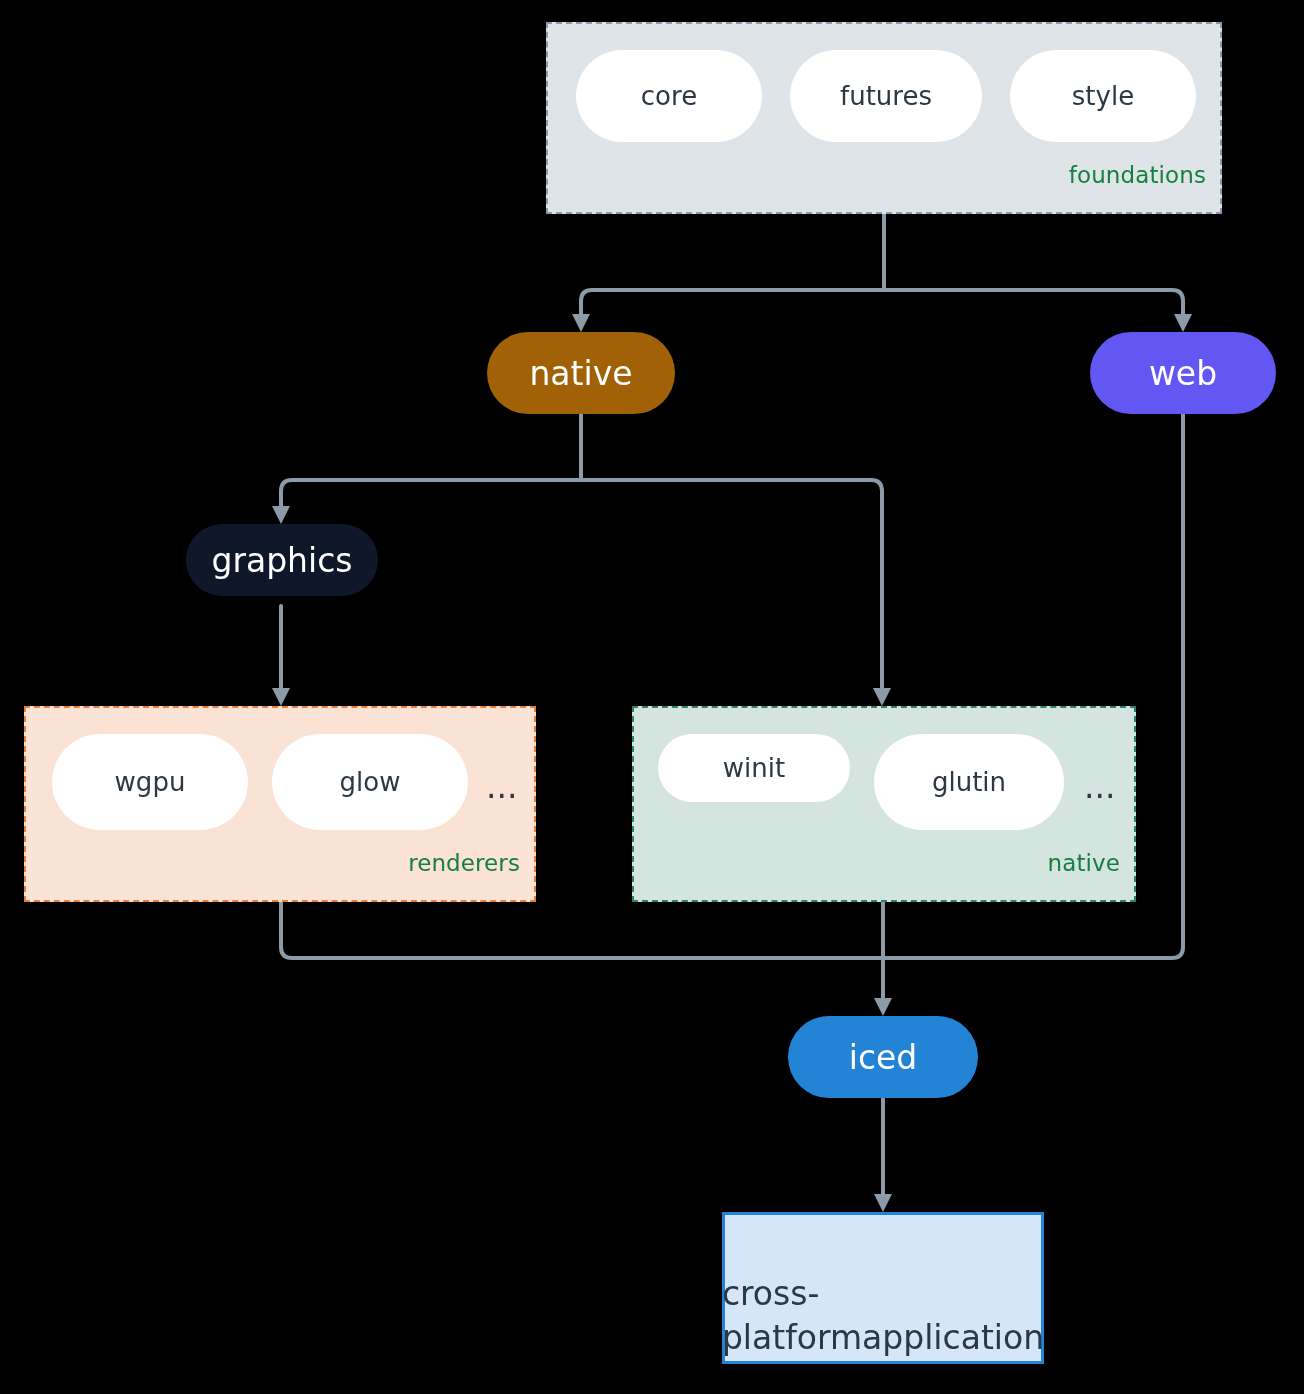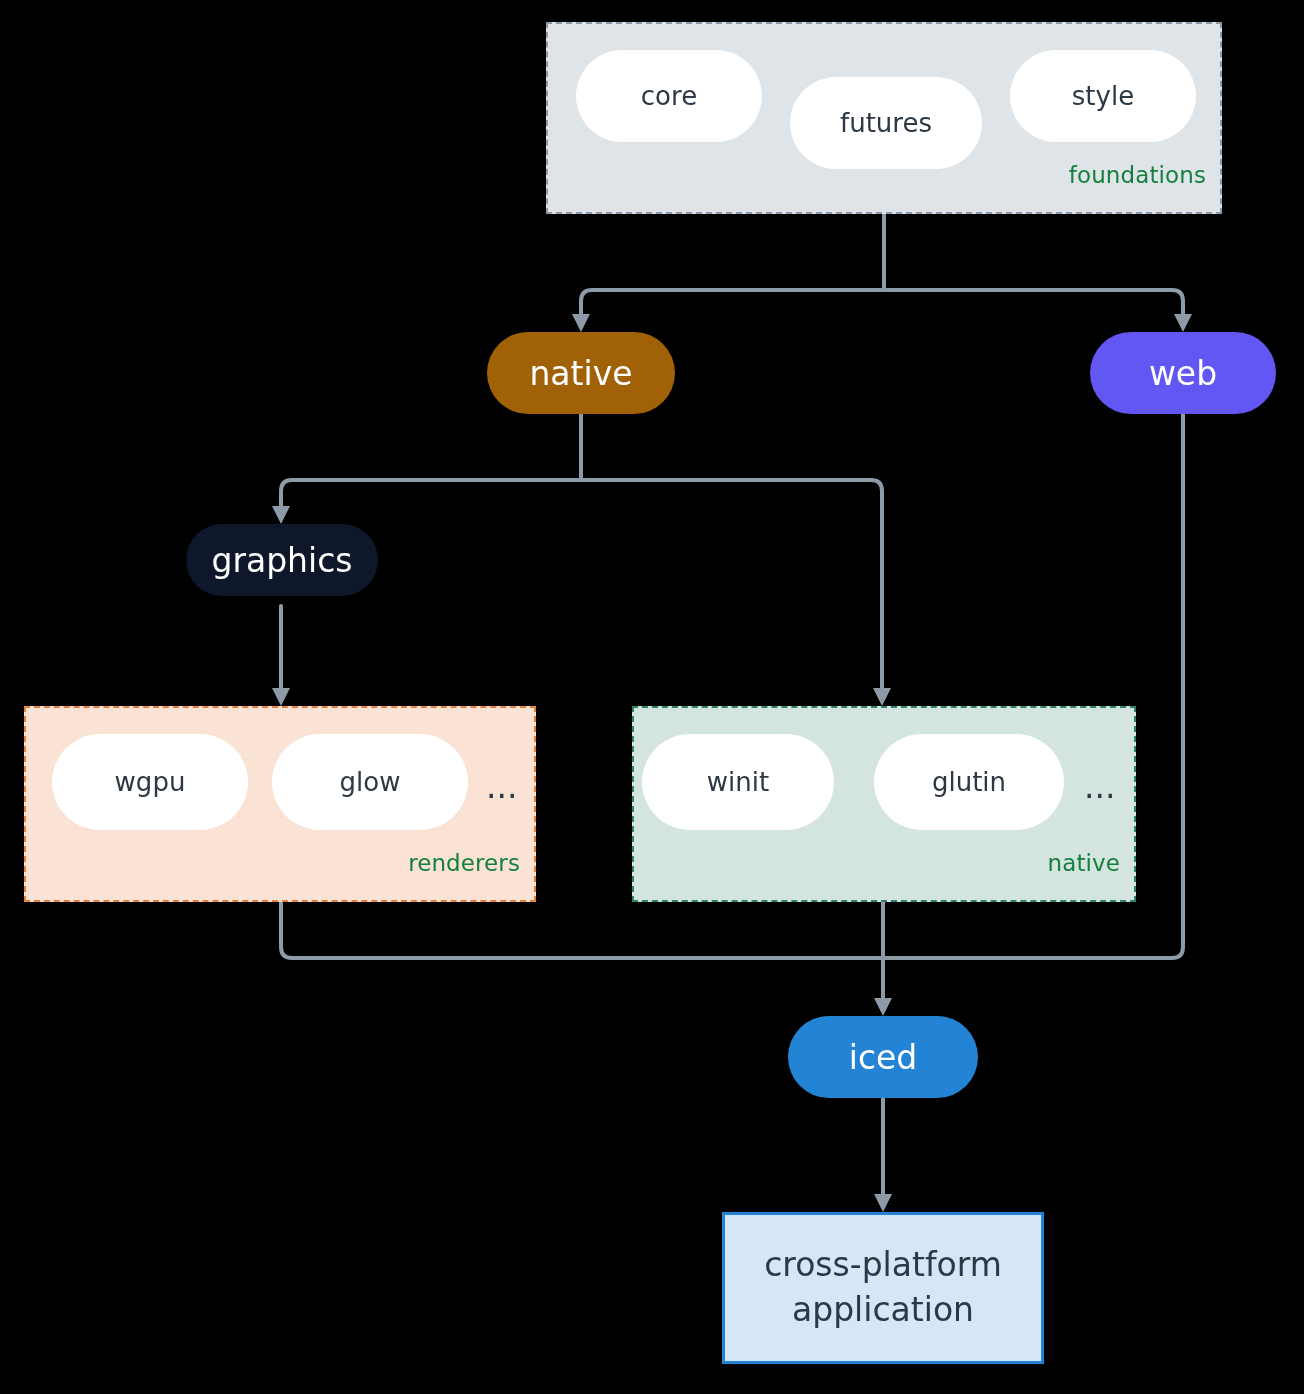--- a/index.html
+++ b/index.html
@@ -104,22 +104,22 @@
 
   
   #node-application {
     position: absolute;
     left: 722px; top: 1212px;
     width: 322px; height: 152px;
     background: #D4E6F8;
     border: 3px solid #2383D4;
     box-sizing: border-box;
     display: flex;
-    flex-direction: column;
-    align-items: center;
+    flex-direction: row;
+    align-items: flex-end;
     justify-content: center;
     font-size: 33px;
     color: #2D3845;
     line-height: 1.35;
   }
 </style>
 </head>
 <body>
 
 <div id="canvas">
@@ -148,42 +148,42 @@
     <polygon class="arrowhead" points="883,1016 874,998 892,998"></polygon>
 
     <path class="edge" d="M 883,1098 L 883,1198"></path>
     <polygon class="arrowhead" points="883,1212 874,1194 892,1194"></polygon>
   </svg>
 
   <div class="cluster" id="cluster-foundations">
     <div class="pill" style="left:28px; top:26px; width:186px; height:92px;">
       <span>core</span>
     </div>
-    <div class="pill" style="left:242px; top:26px; width:192px; height:92px;margin-top:27px;">
+    <div class="pill" style="left:242px; top:26px; width:192px; height:92px;">
       <span>futures</span>
     </div>
     <div class="pill" style="left:462px; top:26px; width:186px; height:92px;">
       <span>style</span>
     </div>
     <div class="cluster-label">foundations</div>
   </div>
 
   <div class="cluster" id="cluster-renderers">
     <div class="pill" style="left:26px; top:26px; width:196px; height:96px;">
       <span>wgpu</span>
     </div>
     <div class="pill" style="left:246px; top:26px; width:196px; height:96px;">
       <span>glow</span>
     </div>
     <div class="ellipsis" style="left:460px; top:62px;">...</div>
     <div class="cluster-label">renderers</div>
   </div>
 
   <div class="cluster" id="cluster-shells">
-    <div class="pill" style="left:8px; top:26px; width:192px; height:96px;">
+    <div class="pill" style="left:24px; top:26px; width:192px; height:68px;">
       <span>winit</span>
     </div>
     <div class="pill" style="left:240px; top:26px; width:190px; height:96px;">
       <span>glutin</span>
     </div>
     <div class="ellipsis" style="left:450px; top:62px;">...</div>
     <div class="cluster-label">native</div>
   </div>
 
   <div class="stadium" id="node-native">

